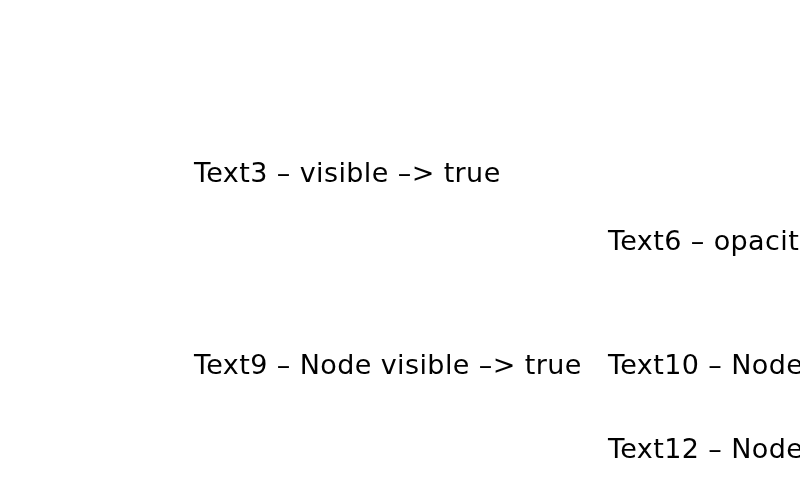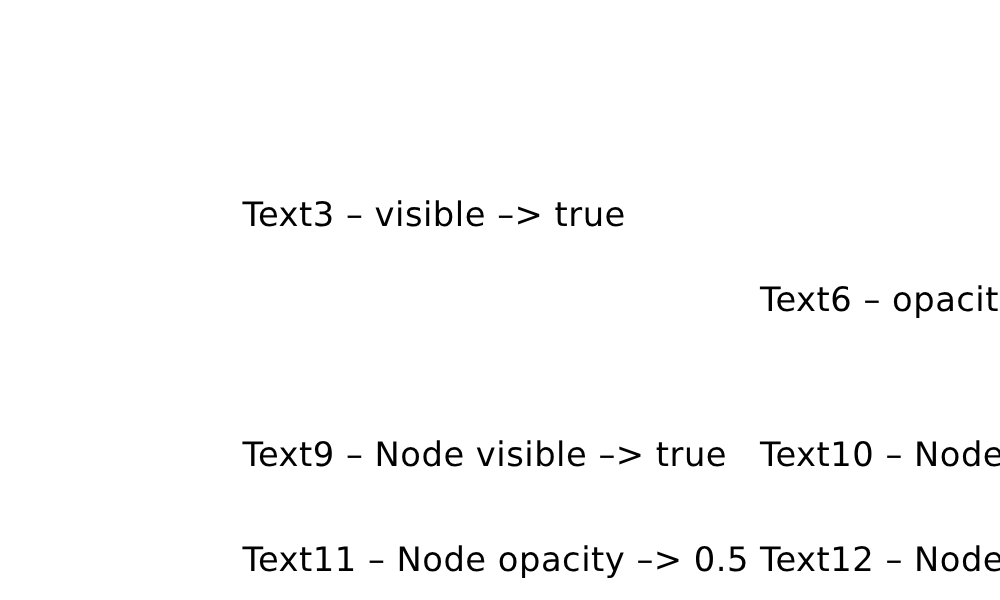--- a/index.html
+++ b/index.html
@@ -45,17 +45,16 @@
 <div id="canvas">
 
   <span class="label col-left row-1">Text3 – visible –&gt; true</span>
 
   <span class="label col-right row-2">Text6 – opacity –&gt; 1.0</span>
 
   <span class="label col-left row-3">Text9 – Node visible –&gt; true</span>
 
   <span class="label col-right row-3">Text10 – Node visible –&gt; true</span>
 
-  <span class="label col-left row-4">Text11 – Node opacity –&gt; 0.5</span>
 
   <span class="label col-right row-4">Text12 – Node opacity –&gt; 0.5</span>
 
 </div>
 
 </body></html>

